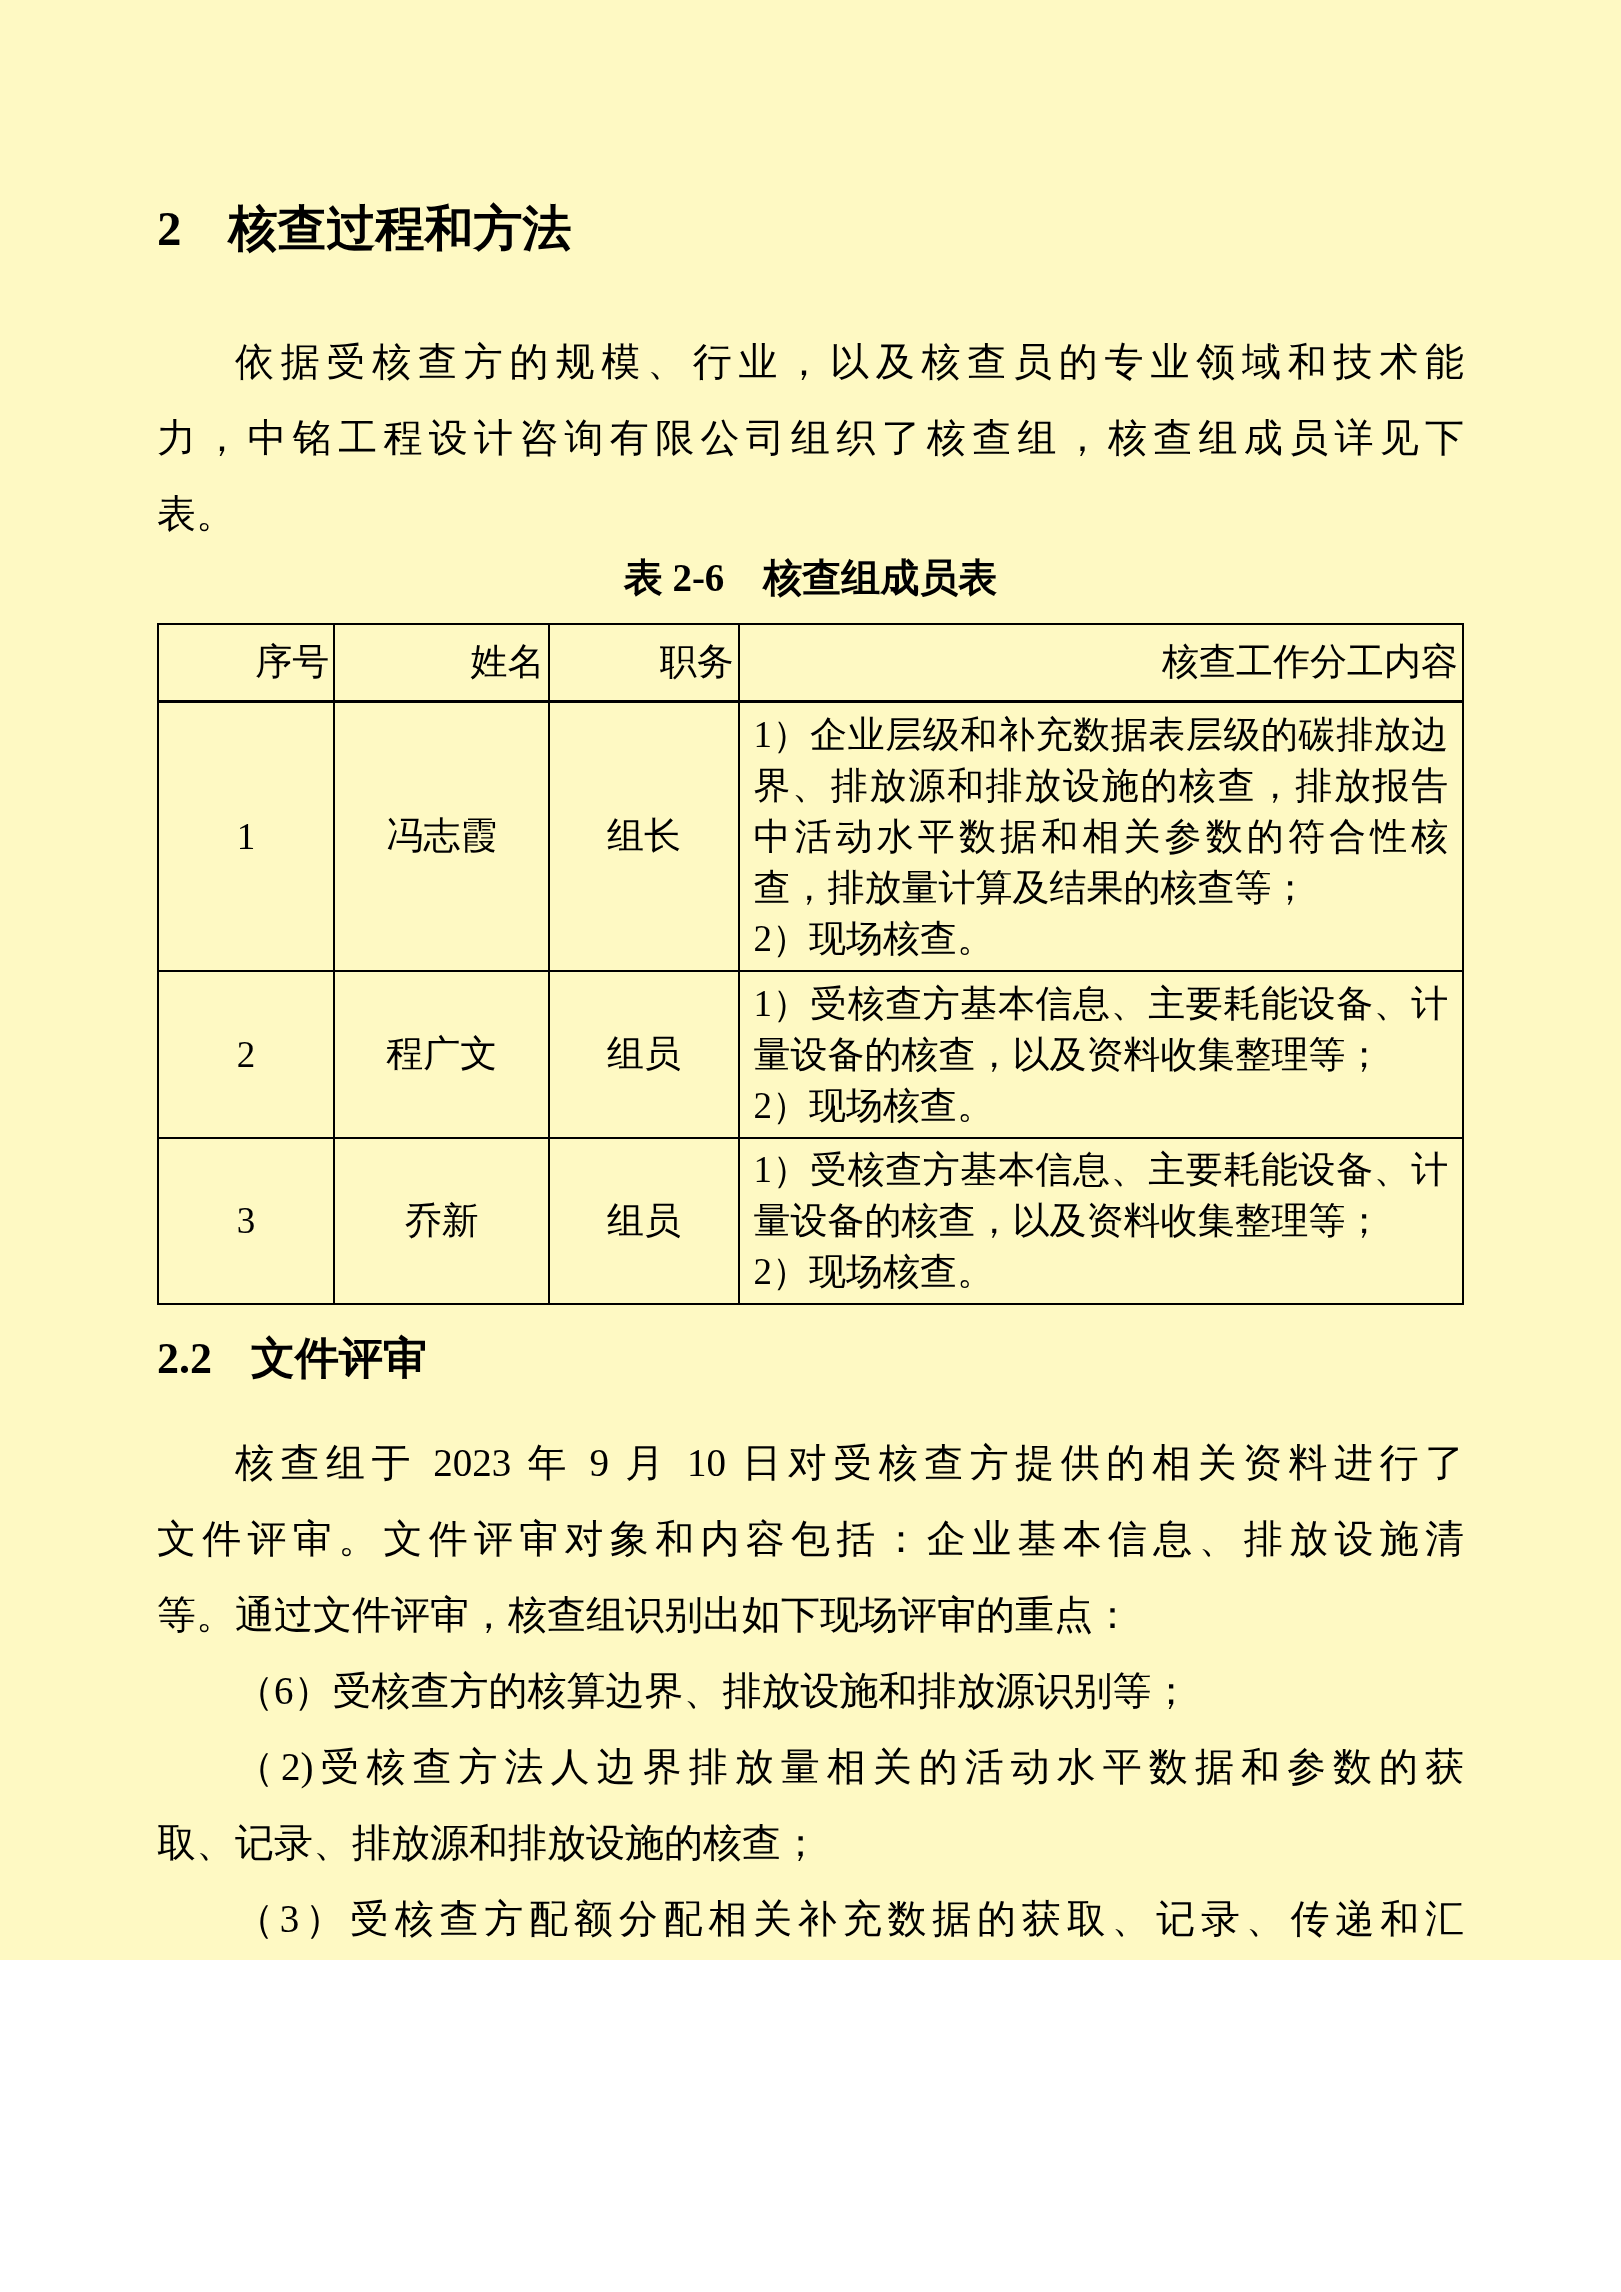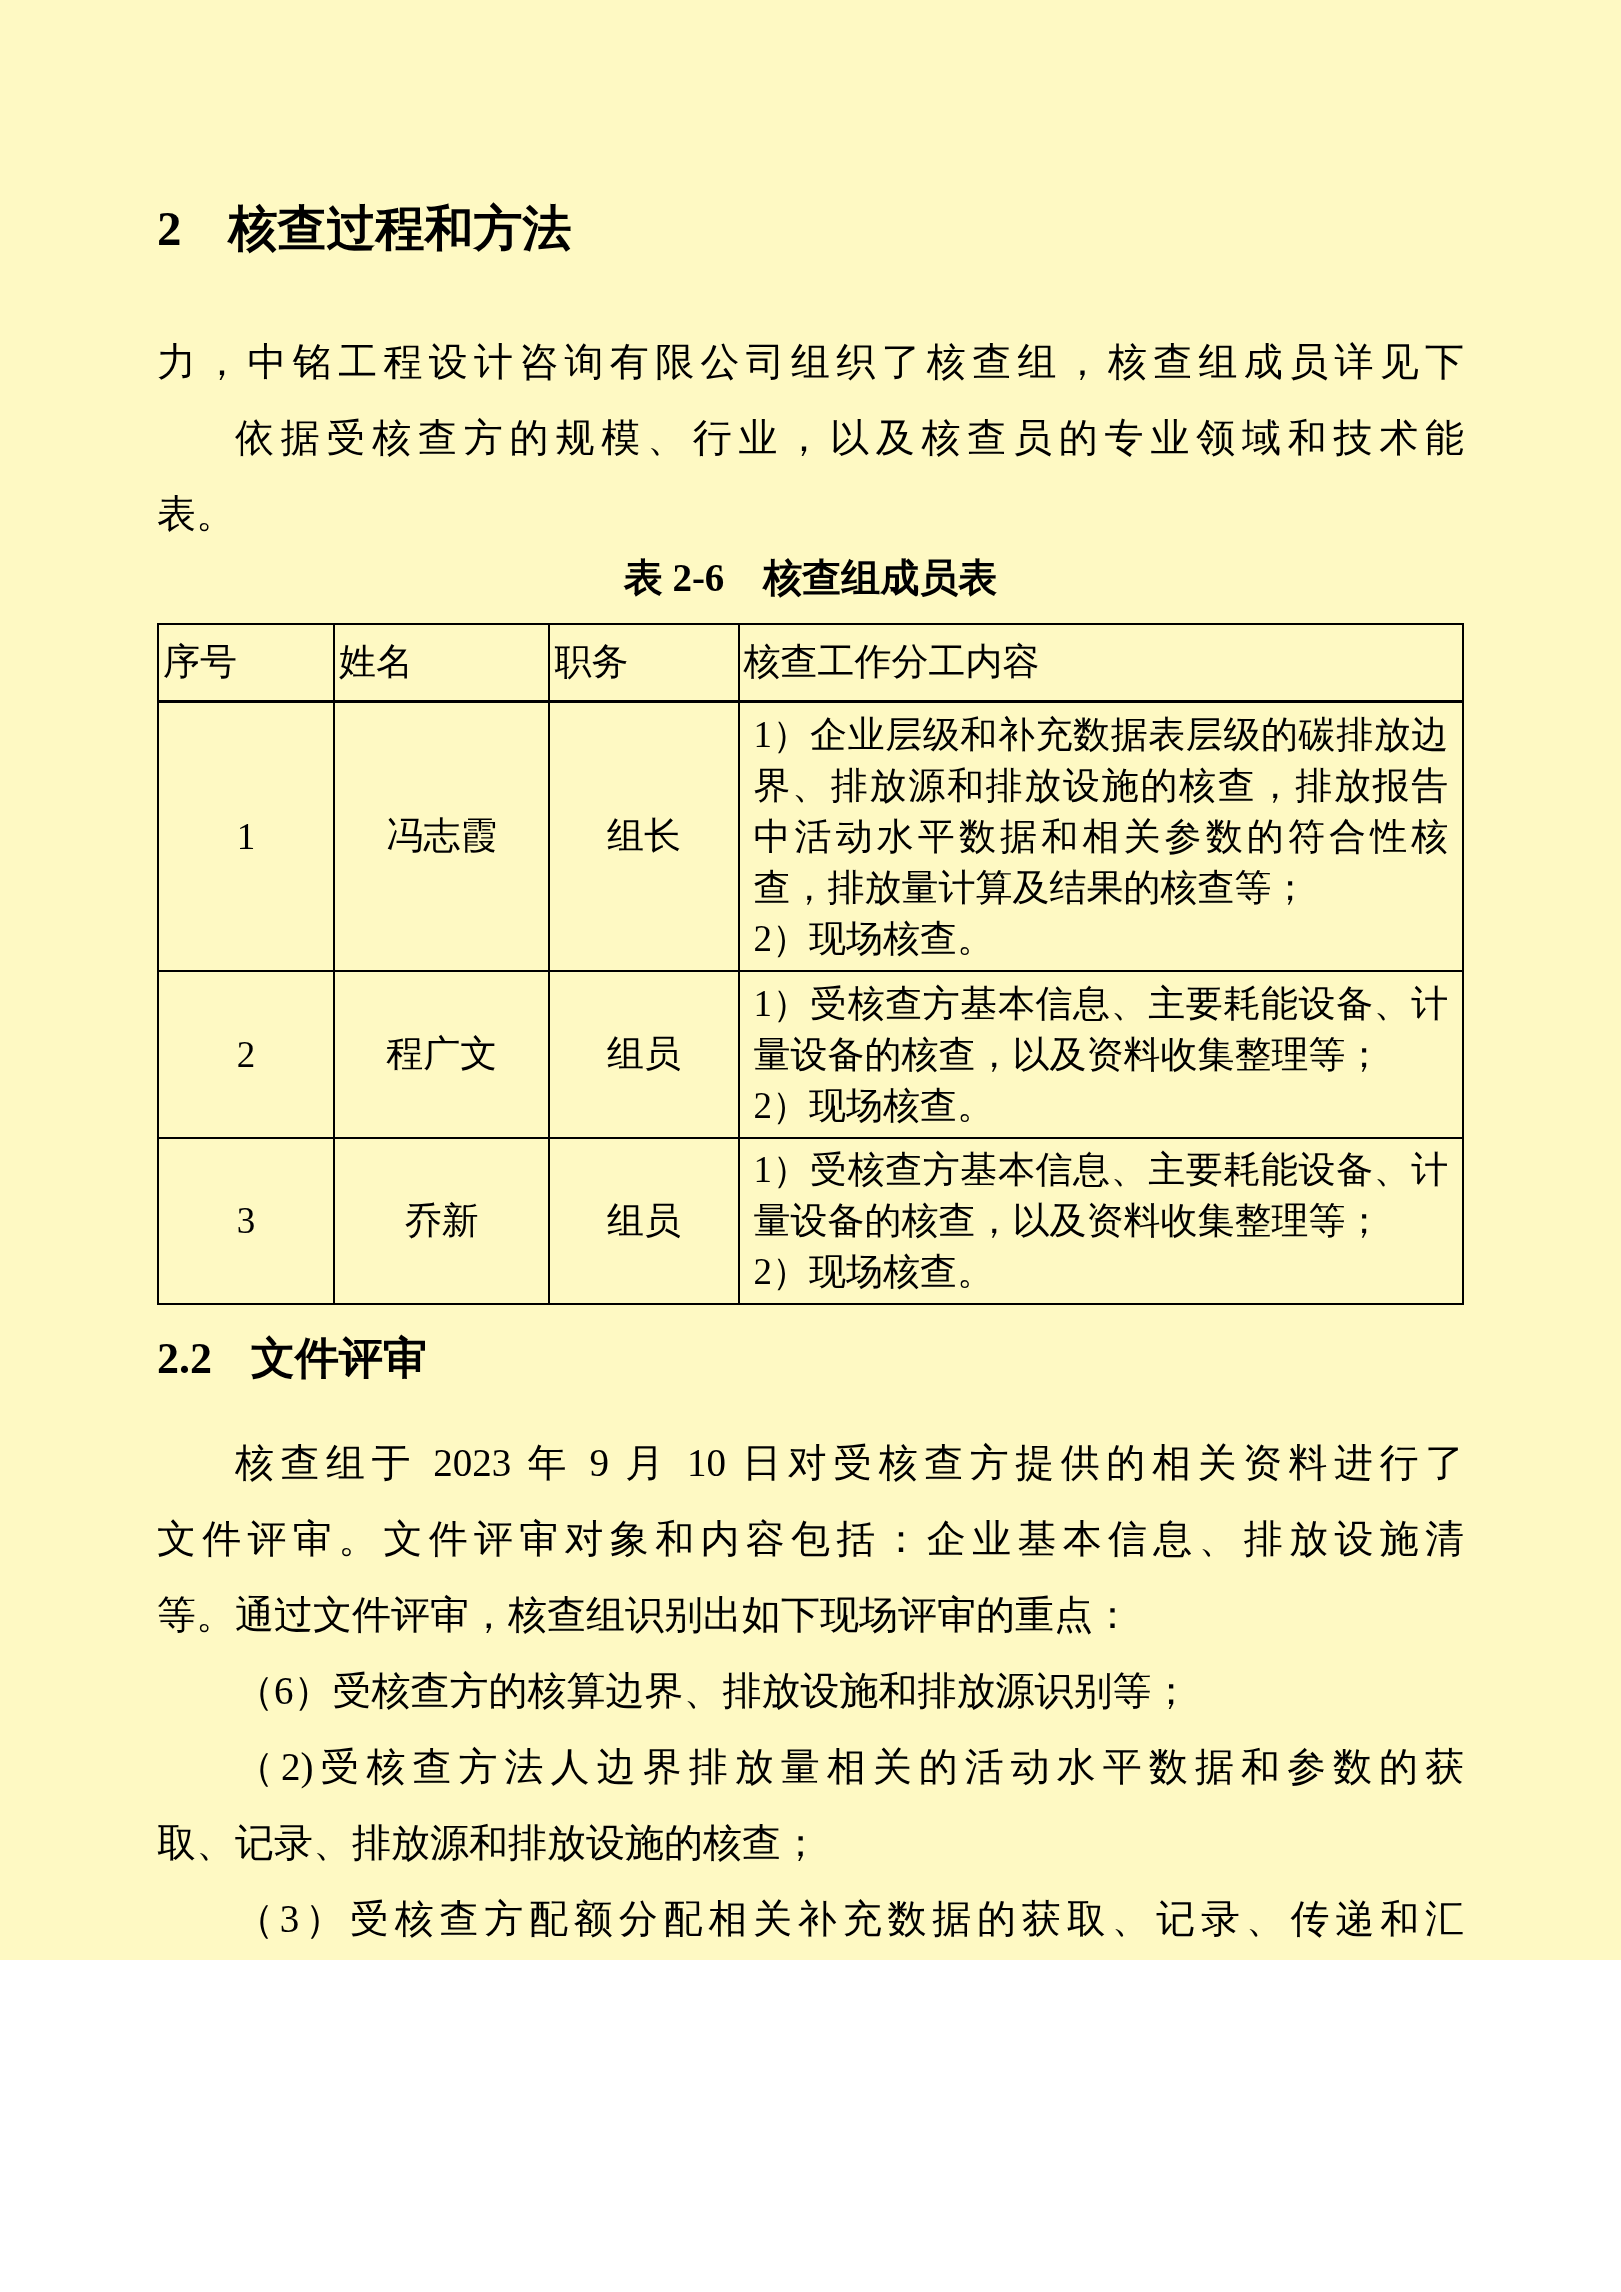--- a/index.html
+++ b/index.html
@@ -64,21 +64,21 @@
   }
   table.team th, table.team td {
     border: 2px solid #000;
     font-size: 37px;
     font-weight: normal;
     vertical-align: middle;
     box-sizing: border-box;
   }
   table.team thead th {
     padding: 12.7px 3.9px;
-    text-align: left;
+    text-align: right;
     border-bottom: 3.9px solid #000;
   }
   .col-no   { width: 13.5%; }
   .col-name { width: 16.5%; }
   .col-role { width: 14.5%; }
   .col-duty { width: 55.5%; }
   td.c-center { text-align: center; }
   td.c-duty {
     padding: 5.9px 13.7px;
     text-align: justify;
@@ -99,22 +99,22 @@
 <body>
 
 <div class="page">
 
   <h1 class="h1">
     <span class="num">2</span><span>核查过程和方法</span>
   </h1>
 
 
   <div class="para">
+    <div class="ln ind">依据受核查方的规模、行业，以及核查员的专业领域和技术能</div>
     <div class="ln">力，中铭工程设计咨询有限公司组织了核查组，核查组成员详见下</div>
-    <div class="ln ind">依据受核查方的规模、行业，以及核查员的专业领域和技术能</div>
     <div class="ln ln-end">表。</div>
   </div>
 
   <div class="caption">表 2-6　核查组成员表</div>
 
   <table class="team">
     <colgroup>
       <col class="col-no">
         <col class="col-name">
         <col class="col-role">

